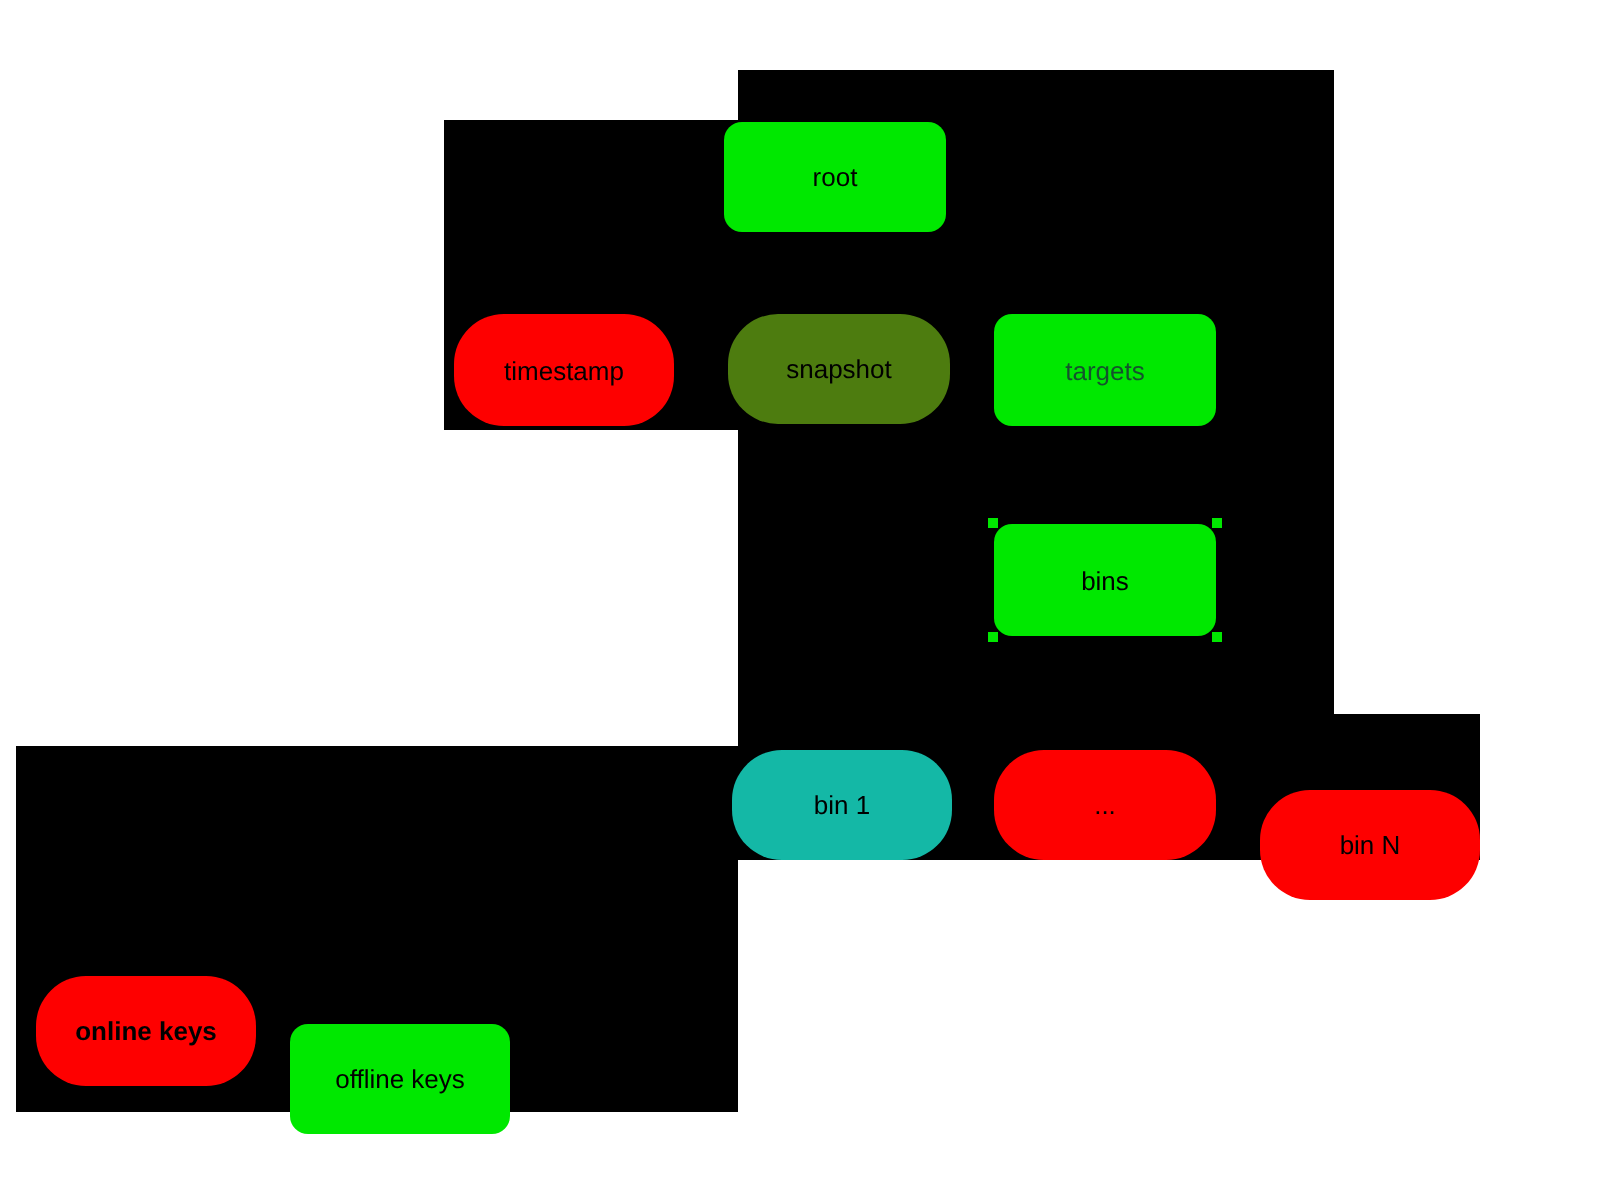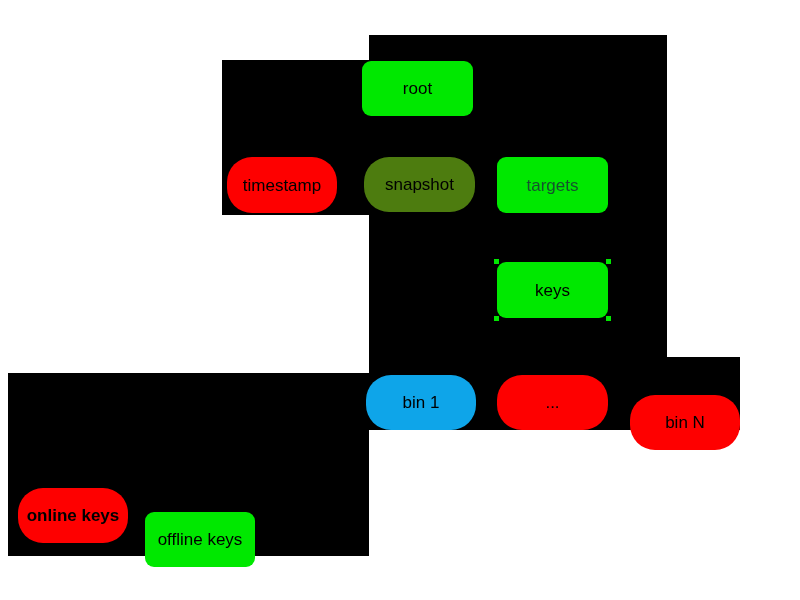--- a/index.html
+++ b/index.html
@@ -19,21 +19,21 @@
     position: absolute;
     background: #000000;
   }
   .node {
     position: absolute;
     border-radius: 9px;
     display: flex;
     align-items: center;
     justify-content: center;
     color: #000000;
-    font-size: 17px;
+    font-size: 13px;
     font-family: "Liberation Sans", sans-serif;
     line-height: 1;
     box-sizing: border-box;
     white-space: nowrap;
   }
   .node.green { background: #00e800; }
   .node.red   { background: #fe0000; border-radius: 25px; }
 
   
   .node.selected { outline: none; }
@@ -68,27 +68,27 @@
       <div class="node red" style="left: 227px; top: 157px; width: 110px; height: 56px; background: rgb(254, 0, 0); color: rgb(0, 0, 0);">
         <span>timestamp</span>
       </div>
       <div class="node red" style="left: 364px; top: 157px; width: 111px; height: 55px; background: #4d7c0f; color: rgb(0, 0, 0);">
         <span>snapshot</span>
       </div>
       <div class="node green" style="left: 497px; top: 157px; width: 111px; height: 56px; background: rgb(0, 232, 0); color: #14532d;">
         <span>targets</span>
       </div>
       <div class="node green selected" style="left: 497px; top: 262px; width: 111px; height: 56px; background: rgb(0, 232, 0); color: rgb(0, 0, 0);">
-        <span>keys</span>
+        <span>bins</span>
         <span class="handle tl" style="background: rgb(0, 232, 0);"></span>
         <span class="handle tr" style="background: rgb(0, 232, 0);"></span>
         <span class="handle bl" style="background: rgb(0, 232, 0);"></span>
         <span class="handle br" style="background: rgb(0, 232, 0);"></span>
       </div>
-      <div class="node red" style="left: 366px; top: 375px; width: 110px; height: 55px; background: #0ea5e9; color: rgb(0, 0, 0);">
+      <div class="node red" style="left: 366px; top: 375px; width: 110px; height: 55px; background: #14b8a6; color: rgb(0, 0, 0);">
         <span>bin 1</span>
       </div>
       <div class="node red" style="left: 497px; top: 375px; width: 111px; height: 55px; background: rgb(254, 0, 0); color: rgb(0, 0, 0);">
         <span>...</span>
       </div>
       <div class="node red" style="left: 630px; top: 395px; width: 110px; height: 55px; background: rgb(254, 0, 0); color: rgb(0, 0, 0);">
         <span>bin N</span>
       </div>
       <div class="node red" style="left: 18px; top: 488px; width: 110px; height: 55px; background: rgb(254, 0, 0); color: rgb(0, 0, 0); font-weight: bold;">
         <span>online keys</span>

